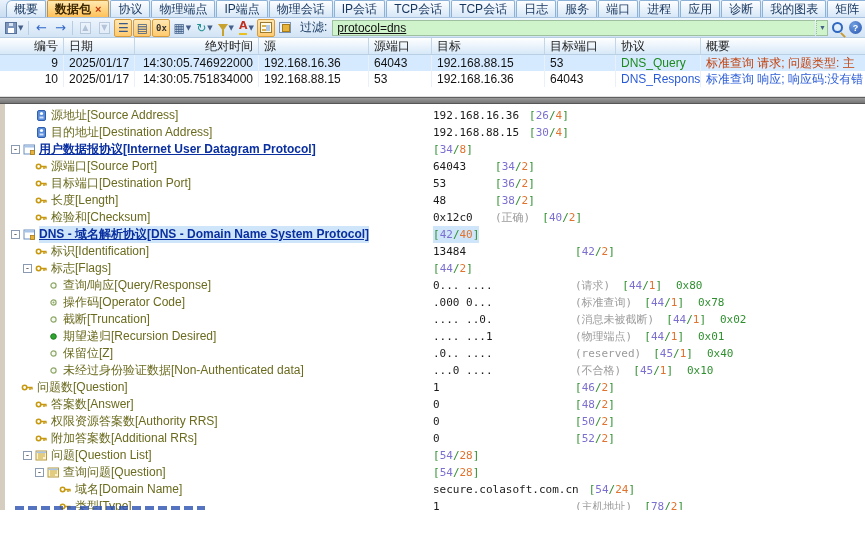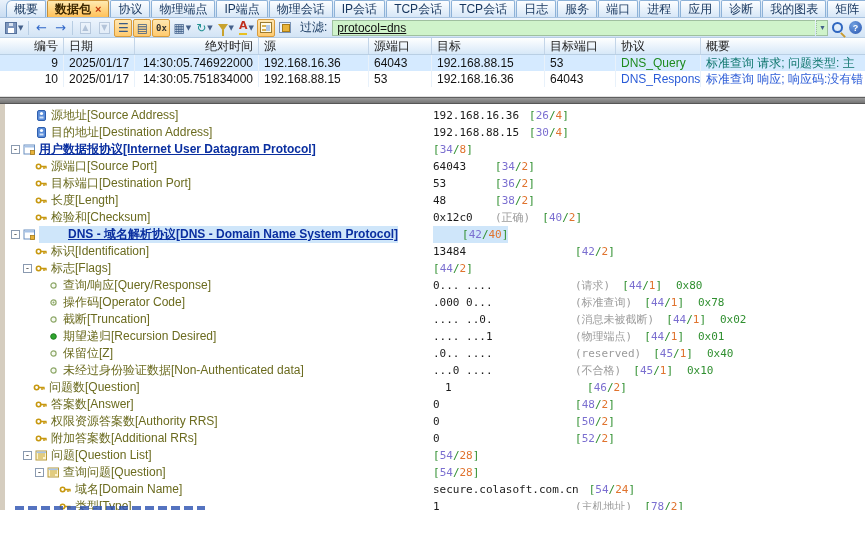--- a/index.html
+++ b/index.html
@@ -63,21 +63,21 @@
   .splitter { height:7px; background:linear-gradient(#9a9a9a,#767676); border-top:1px solid #5f5f5f; border-bottom:1px solid #565656; cursor:row-resize; }
 
   
   .detail { position:relative; height:406px; background:#fff; overflow:hidden; border-left:5px solid #d5cdbf; padding-top:3px; }
   .drow { position:relative; height:17px; line-height:17px; white-space:nowrap; display:flex; align-items:center; }
   .exp { width:9px; height:9px; border:1px solid #8a9ab0; background:#fff; color:#333; font-size:9px; line-height:7px; text-align:center; margin-right:3px; flex:none; font-family:"DejaVu Sans Mono",monospace; }
   .spacer { width:12px; flex:none; }
   .ticon { width:13px; height:13px; margin-right:3px; flex:none; display:flex; align-items:center; }
   .lbl { color:#6b6b1f; }
   .drow.hdr .lbl { color:#0a2fa0; font-weight:bold; text-decoration:underline;text-align:right; }
-  .drow.sel .lbl, .drow.sel .br { background:#cfe6fa;padding-left:29px; }
+  .drow.sel .lbl, .drow.sel .br { background:#cfe6fa; }
   .vals { position:absolute; left:428px; top:0; height:17px; display:flex; align-items:center;
           font-family:"DejaVu Sans Mono",monospace; font-size:11px; color:#1a1a1a; }
   .val { margin-right:10px; }
   .val.sec-ip { min-width:85px; } .val.sec-udp { min-width:52px; } .val.sec-dns { min-width:132px; }
   .note { color:#9b9b9b; margin-right:12px; }
   .br { margin-right:2px; }
   .br .bk { color:#2f8f2f; font-style:normal; font-weight:normal; }
   .br .off { color:#7b6fd0; font-style:normal; }
   .br .len { color:#e0732e; font-style:normal; }
   .hex { color:#2f8f2f; margin-left:12px; }
@@ -222,21 +222,21 @@
     <div id="pkt-body">
         <div class="trow sel">
           <div class="cell c0 al-r">9</div>
           <div class="cell c1">2025/01/17</div>
           <div class="cell c2 al-r">14:30:05.746922000</div>
           <div class="cell c3">192.168.16.36</div>
           <div class="cell c4">64043</div>
           <div class="cell c5">192.168.88.15</div>
           <div class="cell c6">53</div>
           <div class="cell c7" style="color: rgb(30, 138, 30);">DNS_Query</div>
-          <div class="cell c8" style="color: #0f766e;">标准查询 请求; 问题类型: 主</div>
+          <div class="cell c8" style="color: #c2410c;">标准查询 请求; 问题类型: 主</div>
         </div>
         <div class="trow">
           <div class="cell c0 al-r">10</div>
           <div class="cell c1">2025/01/17</div>
           <div class="cell c2 al-r">14:30:05.751834000</div>
           <div class="cell c3">192.168.88.15</div>
           <div class="cell c4">53</div>
           <div class="cell c5">192.168.16.36</div>
           <div class="cell c6">64043</div>
           <div class="cell c7" style="color: rgb(42, 91, 215);">DNS_Response</div>
@@ -475,21 +475,21 @@
           </svg>
         </span>
         <span class="lbl">未经过身份验证数据[Non-Authenticated data]</span>
         <span class="vals">
           <span class="val sec-dns">...0 ....</span>
           <span class="note">(不合格)</span>
           <span class="br"><i class="bk">[</i><i class="off">45</i><i class="bk">/</i><i class="len">1</i><i class="bk">]</i></span>
           <span class="hex">0x10</span>
         </span>
       </div>
-      <div class="drow" style="padding-left: 4px; margin-left: 12px;">
+      <div class="drow" style="padding-left: 4px;">
         <span class="spacer"></span>
         <span class="ticon">
           <svg width="13" height="13">
             <circle cx="3.6" cy="6.5" r="2.2" fill="none" stroke="#c79810" stroke-width="1.6"></circle>
             <path d="M5.8 6.5 H11.5 M9 6.5 V9 M11 6.5 V8.5" stroke="#c79810" stroke-width="1.5" fill="none"></path>
           </svg>
         </span>
         <span class="lbl">问题数[Question]</span>
         <span class="vals">
           <span class="val sec-dns">1</span>

